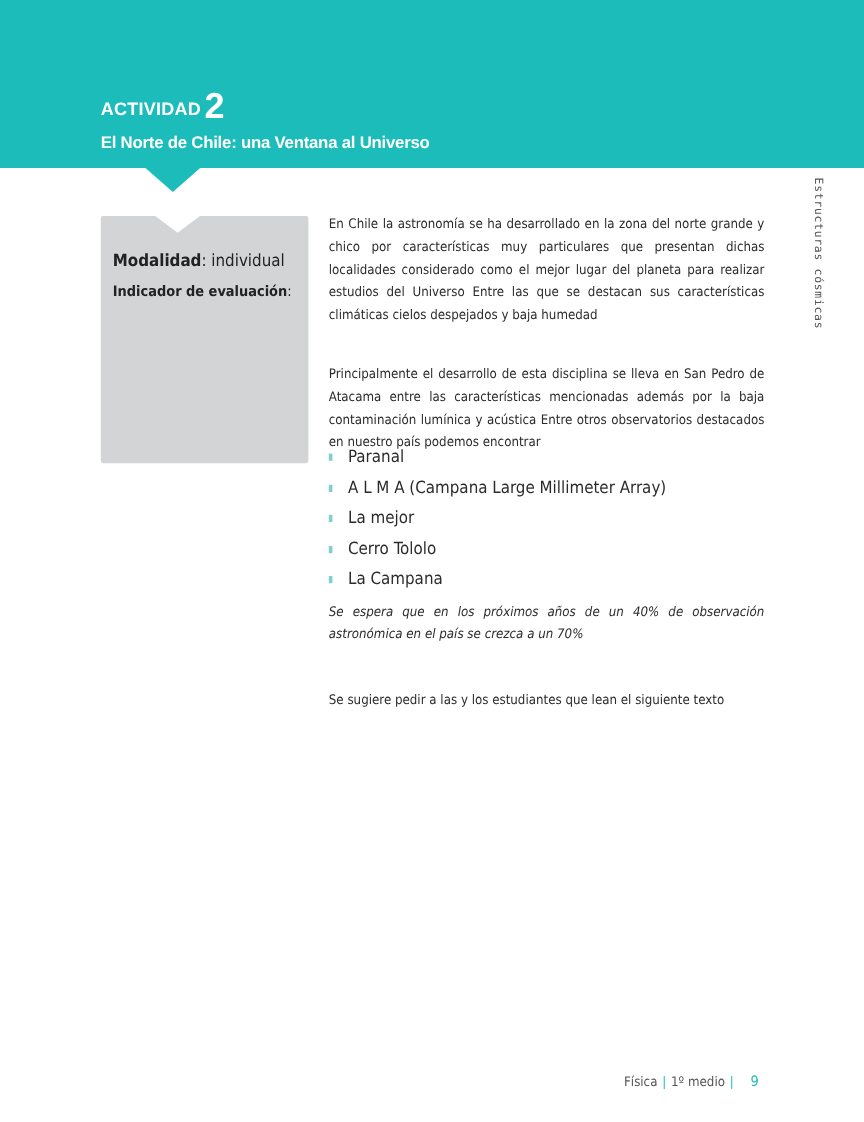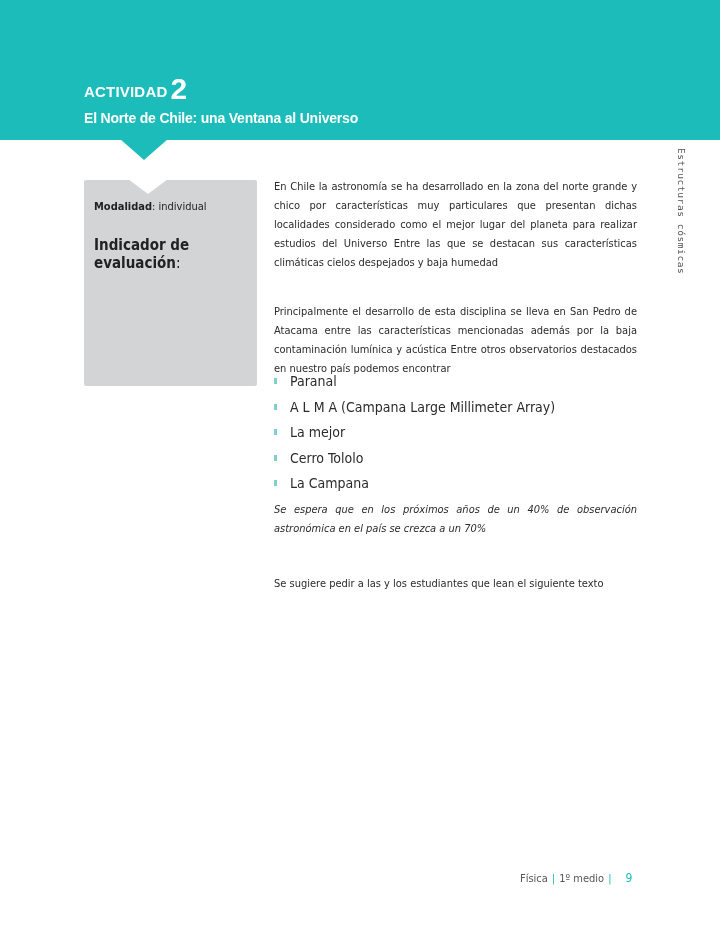--- a/index.html
+++ b/index.html
@@ -46,25 +46,25 @@
       background: #d3d4d6;
       border-radius: 2px;
     }
     .info-box-notch {
       position: absolute; left: 44px; top: -1px; width: 0; height: 0;
       border-left: 20px solid transparent;
       border-right: 20px solid transparent;
       border-top: 15px solid #ffffff;
     }
     .info-box .modalidad {
-      position: absolute; left: 10px; top: 20px; font-size: 11px; color: #222;
+      position: absolute; left: 10px; top: 30px; font-size: 14px; color: #222;
     }
     .info-box .modalidad b { font-weight: bold; }
     .info-box .indicador {
-      position: absolute; left: 10px; top: 56px; font-size: 15px; color: #222;
+      position: absolute; left: 10px; top: 56px; font-size: 12px; color: #222;
     }
     .info-box .indicador b { font-weight: bold; }
     .info-box .indicator-item {
       position: absolute; left: 10px; top: 76px; width: 158px;
       font-size: 11px; line-height: 15.3px; color: #222;
       padding-left: 11px; box-sizing: border-box;
     }
     .bullet {
       position: absolute; left: 0; width: 3px; height: 6px; background: #7fcfce;
     }
@@ -78,21 +78,21 @@
     .p2 { position: absolute; top: 125px; left: 0; width: 363px; }
     .obs-list { position: absolute; top: 195px; left: 0; margin: 0; padding: 0; list-style: none; }
     .obs-list li {
       position: relative; padding-left: 16px; height: 25.5px; line-height: 19px;
       font-size: 14px;
     }
     .obs-list li .bullet { top: 6px; }
     .p3 { position: absolute; top: 323px; left: 0; width: 363px; font-style: italic; }
     .p4 { position: absolute; top: 397px; left: 0; width: 363px; }
     .footer {
-      position: absolute; left: 520px; top: 871px; font-size: 11px; color: #555;
+      position: absolute; left: 520px; top: 894px; font-size: 11px; color: #555;
       white-space: nowrap;
     }
     .footer .sep { color: #1cbcbb; margin: 0 4px; }
     .footer .page { color: #1cbcbb; margin-left: 10px; font-size: 12px; }
   </style>
 </head>
 <body>
 
 <div class="header-band"></div>
 <div class="header-notch"></div>

